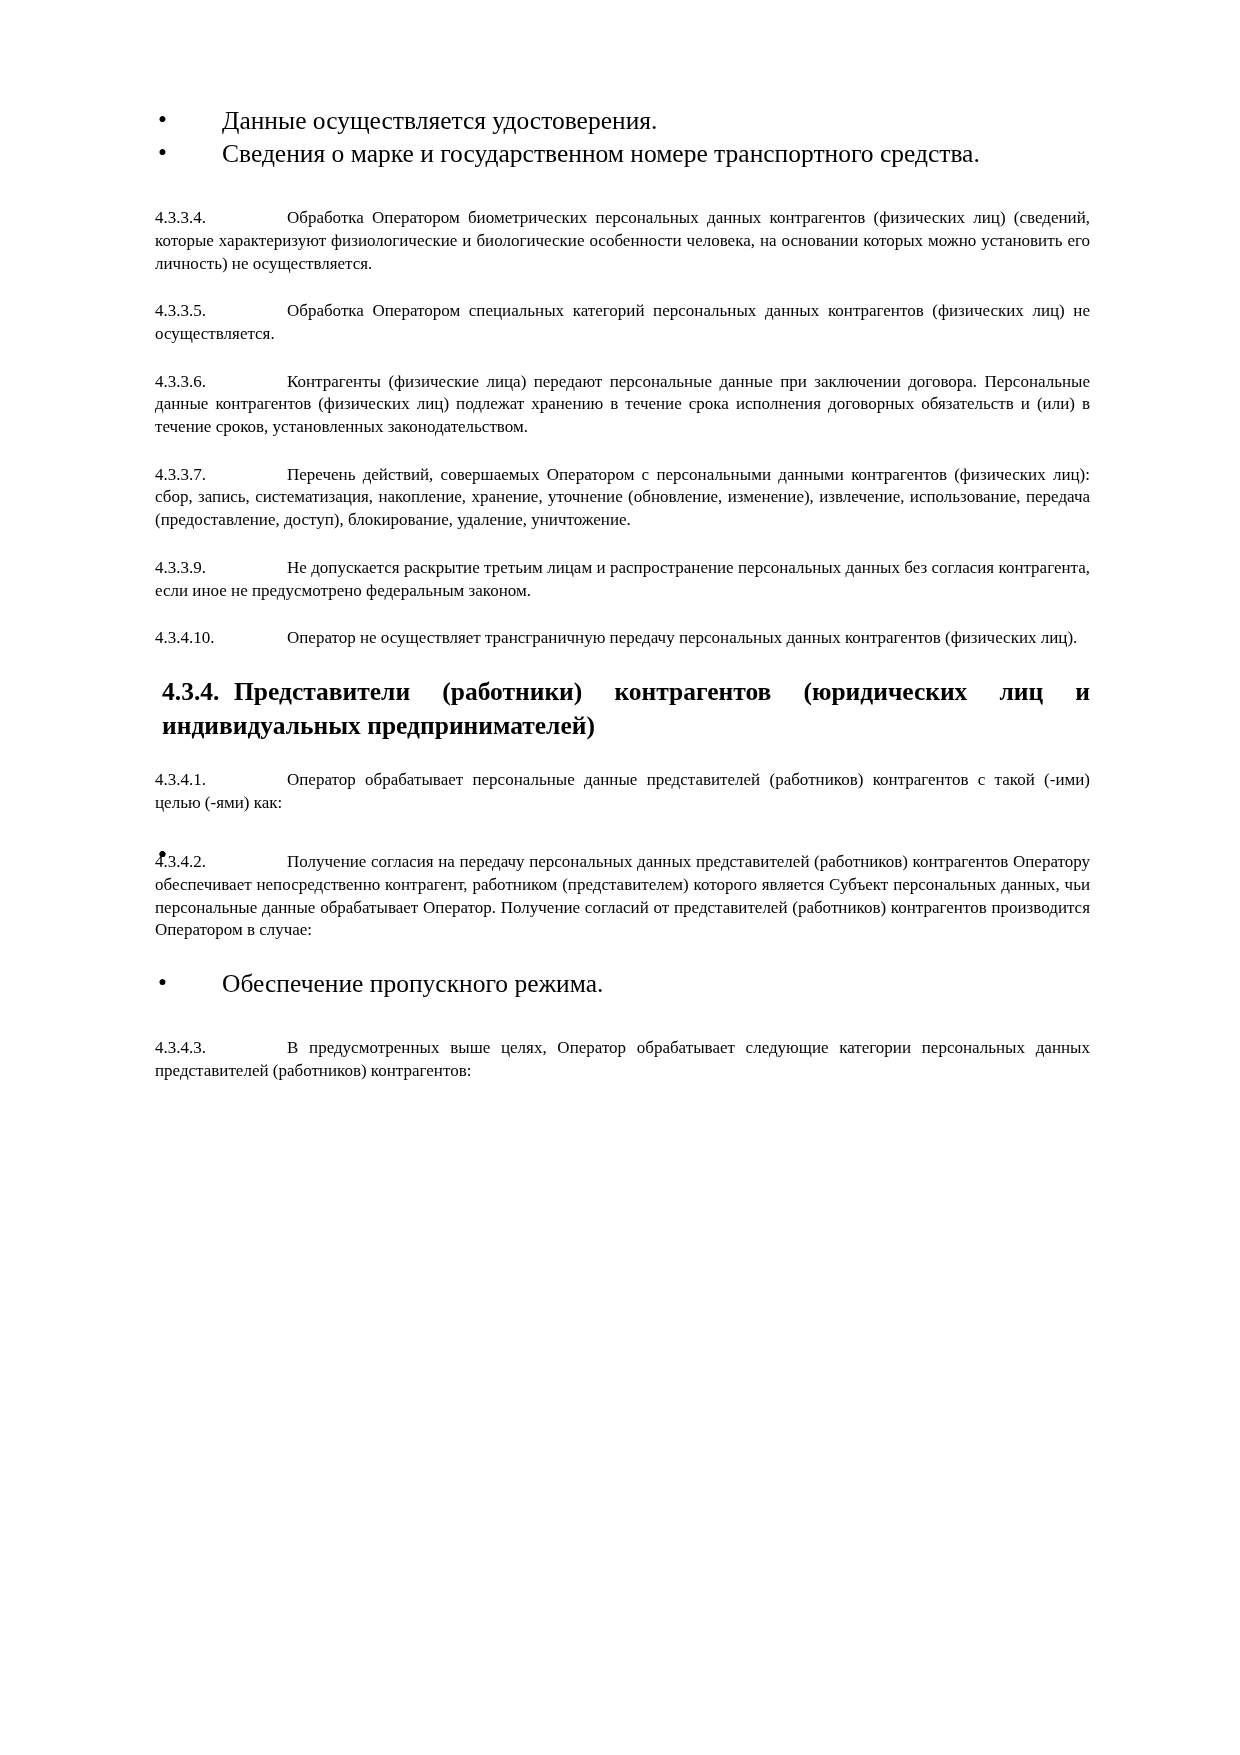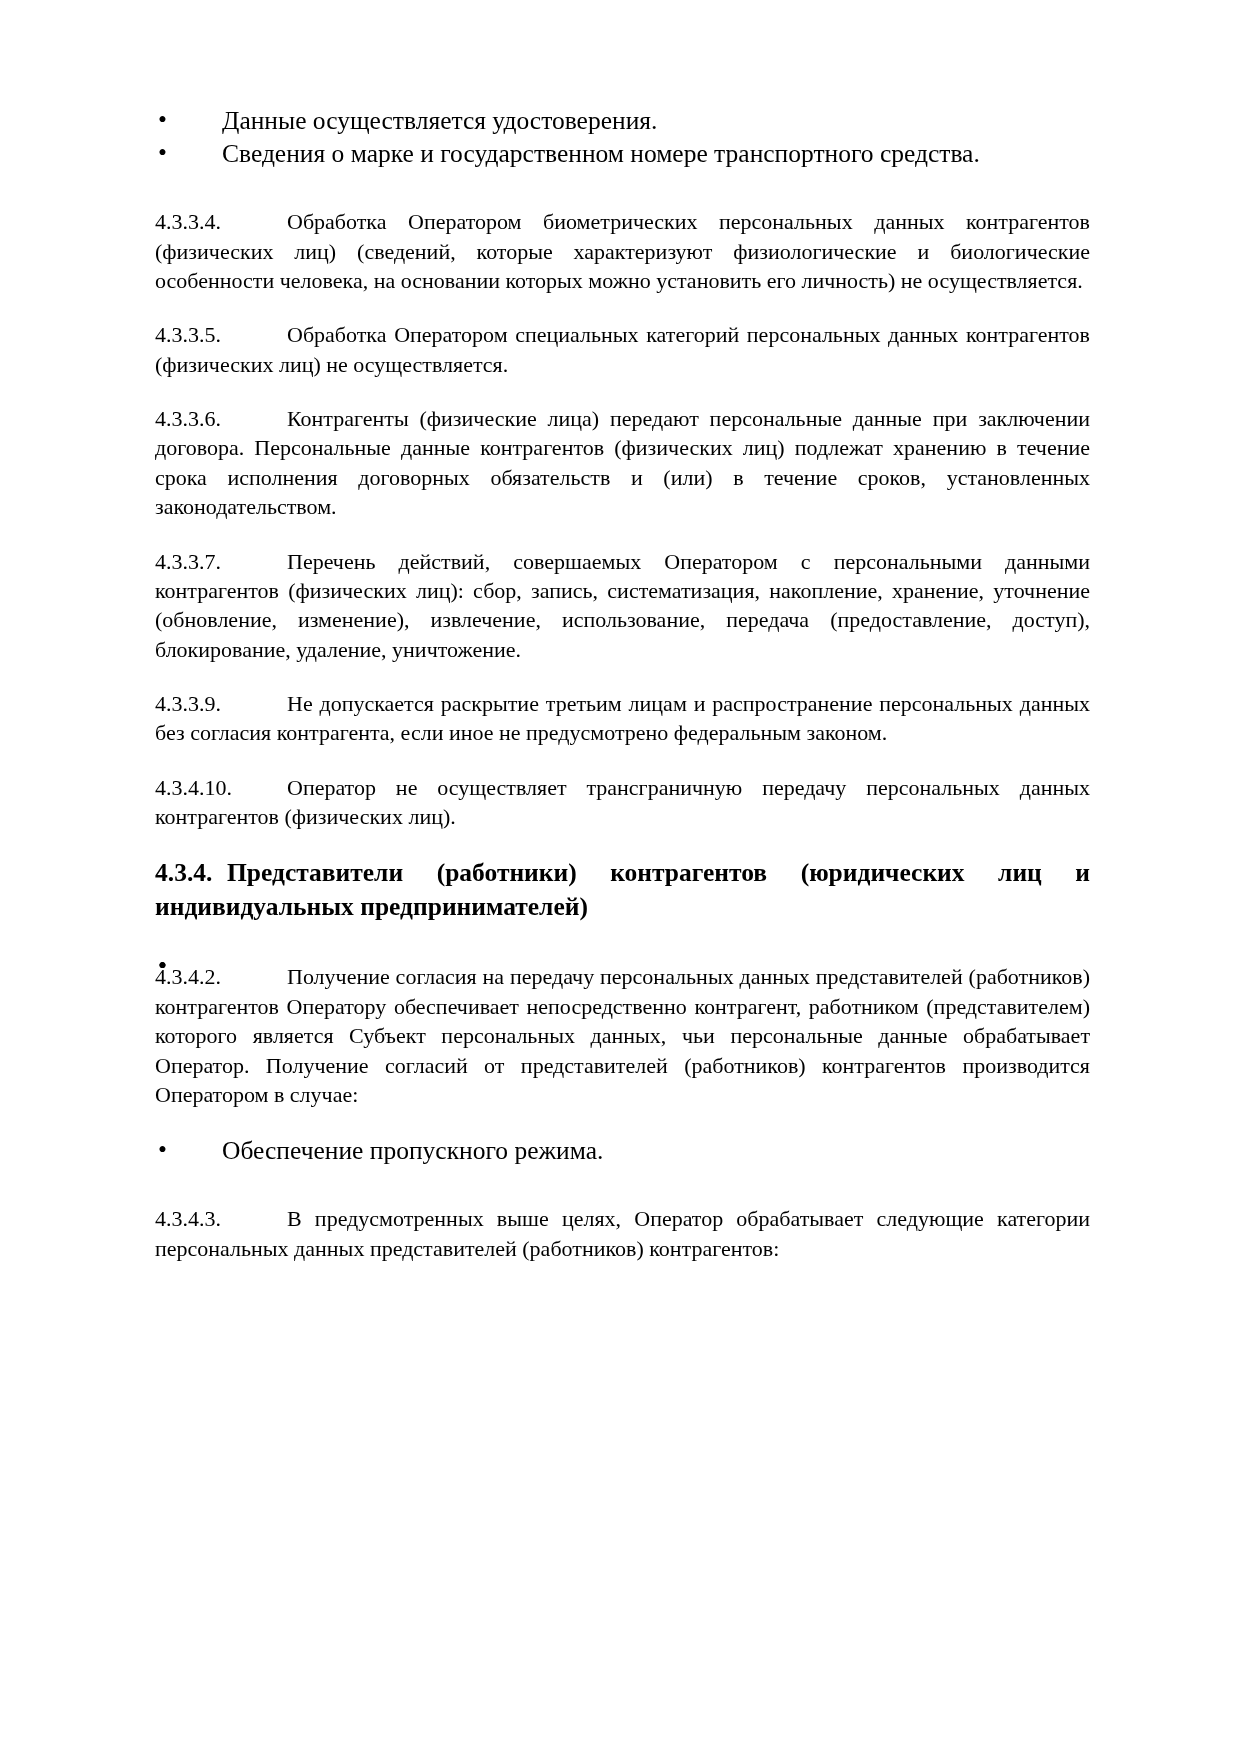--- a/index.html
+++ b/index.html
@@ -20,41 +20,41 @@
     box-sizing: border-box;
     padding: 104px 150px 0 155px;
     overflow: hidden;
   }
   .doc-body {
     width: 935px;
   }
 
   
   .clause {
-    font-size: 22px;
+    font-size: 17px;
     line-height: 1.335;
     text-align: justify;
     text-justify: inter-word;
     margin: 0 0 25px 0;
     hyphens: none;
   }
   .clause .num {
     display: inline-block;
     min-width: 132px;
     text-align: left;
   }
 
   
   .heading {
     font-size: 25.5px;
     line-height: 1.335;
     font-weight: bold;
     text-align: justify;
     text-justify: inter-word;
-    margin: 0 0 26px 0;
+    margin: 0 0 26px 7px;
   }
   .heading .num {
     display: inline-block;
     min-width: 72px;
   }
 
   
   .bullets {
     list-style: none;
     margin: 0 0 25px 0;
@@ -116,20 +116,23 @@
     </p>
 
     <p class="clause">
       <span class="num">4.3.4.10.</span><span>Оператор не осуществляет трансграничную передачу персональных данных контрагентов (физических лиц).</span>
     </p>
 
     <p class="heading">
       <span class="num">4.3.4.</span><span>Представители (работники) контрагентов (юридических лиц и индивидуальных предпринимателей)</span>
     </p>
 
+    <p class="clause">
+      <span class="num">4.3.4.1.</span><span>Оператор обрабатывает персональные данные представителей (работников) контрагентов с такой (-ими) целью (-ями) как:</span>
+    </p>
 
     <ul class="bullets">
       <li>
         <span class="dot">•</span>
       </li>
       <li>
         <span class="dot">•</span>
       </li>
     </ul>
     <div class="spacer-sm"></div>

